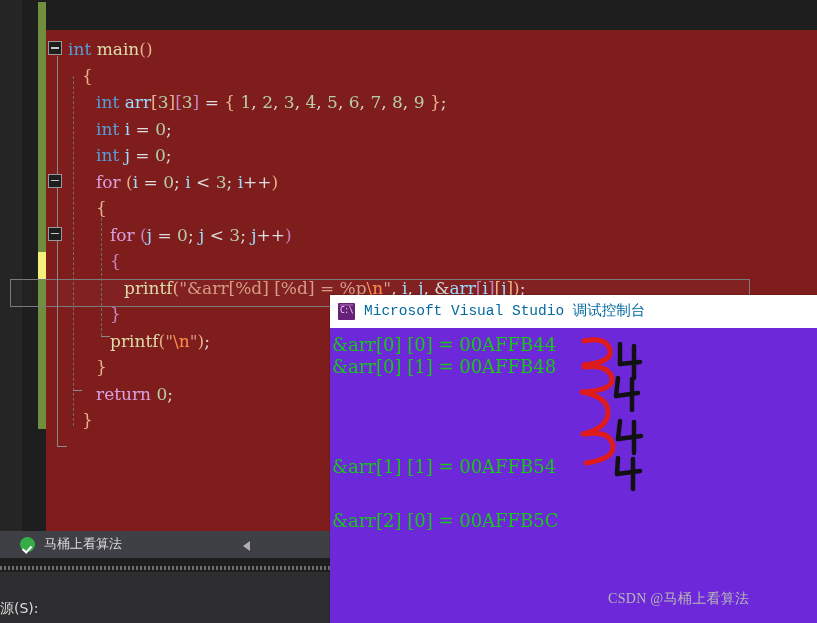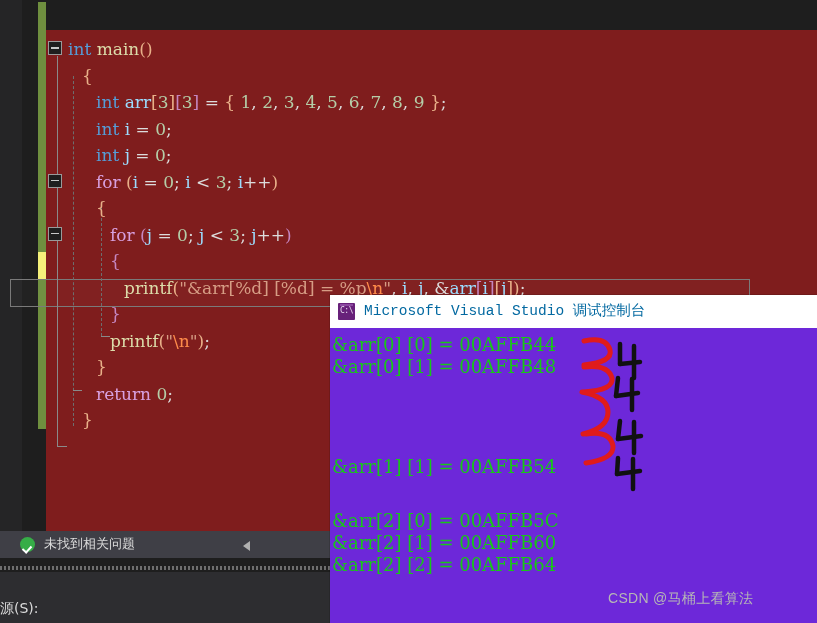--- a/index.html
+++ b/index.html
@@ -131,21 +131,21 @@
     position:absolute;left:0;top:33px;width:487px;height:295px;background:#6d28d9;
     overflow:hidden;
   }
   .con-line{
     position:absolute;left:2px;height:22px;
     font-family:"DejaVu Serif", serif;font-size:18px;white-space:pre;
     color:#18c718;
   }
   .watermark{
     position:absolute;left:608px;top:590px;font-size:14px;color:#b6b6b6;
-    font-family:Liberation Sans, sans-serif;letter-spacing:0.3px;
+    font-family:Liberation Serif, serif;letter-spacing:0.3px;
   }
 
   
   .anno{position:absolute;left:0;top:0;width:817px;height:623px;pointer-events:none;}
 </style>
 </head>
 <body>
 
 <div id="vs-root">
 
@@ -163,21 +163,21 @@
     <div class="guide" style="left:27px;top:46px;height:350px;"></div>
     <div class="guide" style="left:55px;top:178px;height:128px;"></div>
     <div class="guide-foot" style="left:55px;top:306px;width:9px;"></div>
     <div class="guide-foot" style="left:27px;top:360px;width:9px;"></div>
 
     <div class="code" id="code-block"><div class="ln"><span class="fold" style="top: 5px;"></span><span style="padding-left: 0px;"><span class="kw">int</span><span class="punc"> </span><span class="fn">main</span><span class="brOr">()</span></span></div><div class="ln"><span style="padding-left: 14px;"><span class="brOr">{</span></span></div><div class="ln"><span style="padding-left: 28px;"><span class="kw">int</span><span class="punc"> </span><span class="var">arr</span><span class="brOr">[</span><span class="num">3</span><span class="brOr">]</span><span class="brPur">[</span><span class="num">3</span><span class="brPur">]</span><span class="punc"> = </span><span class="brOr">{</span><span class="punc"> </span><span class="num">1</span><span class="punc">, </span><span class="num">2</span><span class="punc">, </span><span class="num">3</span><span class="punc">, </span><span class="num">4</span><span class="punc">, </span><span class="num">5</span><span class="punc">, </span><span class="num">6</span><span class="punc">, </span><span class="num">7</span><span class="punc">, </span><span class="num">8</span><span class="punc">, </span><span class="num">9</span><span class="punc"> </span><span class="brOr">}</span><span class="punc">;</span></span></div><div class="ln"><span style="padding-left: 28px;"><span class="kw">int</span><span class="punc"> </span><span class="var">i</span><span class="punc"> = </span><span class="num">0</span><span class="punc">;</span></span></div><div class="ln"><span style="padding-left: 28px;"><span class="kw">int</span><span class="punc"> </span><span class="var">j</span><span class="punc"> = </span><span class="num">0</span><span class="punc">;</span></span></div><div class="ln"><span class="fold" style="top: 5px;"></span><span style="padding-left: 28px;"><span class="kw2">for</span><span class="punc"> </span><span class="brOr">(</span><span class="var">i</span><span class="punc"> = </span><span class="num">0</span><span class="punc">; </span><span class="var">i</span><span class="punc"> </span><span class="punc">&lt;</span><span class="punc"> </span><span class="num">3</span><span class="punc">; </span><span class="var">i</span><span class="punc">++</span><span class="brOr">)</span></span></div><div class="ln"><span style="padding-left: 28px;"><span class="brOr">{</span></span></div><div class="ln"><span class="fold" style="top: 5px;"></span><span style="padding-left: 42px;"><span class="kw2">for</span><span class="punc"> </span><span class="brPur">(</span><span class="var">j</span><span class="punc"> = </span><span class="num">0</span><span class="punc">; </span><span class="var">j</span><span class="punc"> </span><span class="punc">&lt;</span><span class="punc"> </span><span class="num">3</span><span class="punc">; </span><span class="var">j</span><span class="punc">++</span><span class="brPur">)</span></span></div><div class="ln"><span style="padding-left: 42px;"><span class="brPur">{</span></span></div><div class="ln"><span style="padding-left: 56px;"><span class="fn">printf</span><span class="brOr">(</span><span class="str">"&amp;arr[%d] [%d] = %p</span><span class="esc">\n</span><span class="str">"</span><span class="punc">, </span><span class="var">i</span><span class="punc">, </span><span class="var">j</span><span class="punc">, </span><span class="punc">&amp;</span><span class="var">arr</span><span class="brPur">[</span><span class="var">i</span><span class="brPur">]</span><span class="brOr">[</span><span class="var">j</span><span class="brOr">]</span><span class="brOr">)</span><span class="punc">;</span></span></div><div class="ln"><span style="padding-left: 42px;"><span class="brPur">}</span></span></div><div class="ln"><span style="padding-left: 42px;"><span class="fn">printf</span><span class="brOr">(</span><span class="str">"</span><span class="esc">\n</span><span class="str">"</span><span class="brOr">)</span><span class="punc">;</span></span></div><div class="ln"><span style="padding-left: 28px;"><span class="brOr">}</span></span></div><div class="ln"><span style="padding-left: 28px;"><span class="kw2">return</span><span class="punc"> </span><span class="num">0</span><span class="punc">;</span></span></div><div class="ln"><span style="padding-left: 14px;"><span class="brOr">}</span></span></div></div>
   </div>
 
   <div class="err-bar">
     <div class="err-ico"></div>
-    <div class="err-txt">未找到相关问题</div>
+    <div class="err-txt">马桶上看算法</div>
     <div class="err-caret"></div>
   </div>
   <div class="pane-sep"></div>
   <div class="dotted-split"></div>
 
   <div class="out-bar"></div>
   <div class="out-lbl">源(S):</div>
 </div>
 
 <div id="console">
@@ -187,22 +187,20 @@
       </div>
     <div class="con-title-txt">Microsoft Visual Studio 调试控制台</div>
   </div>
   <div class="con-body" id="console-body">
       <div class="con-line" style="top: 6px;">&amp;arr[0] [0] = 00AFFB44</div>
       <div class="con-line" style="top: 28px;">&amp;arr[0] [1] = 00AFFB48</div>
       <div class="con-line" style="top: 72px;"></div>
       <div class="con-line" style="top: 104px; margin-top: 24px;">&amp;arr[1] [1] = 00AFFB54</div>
       <div class="con-line" style="top: 160px;"></div>
       <div class="con-line" style="top: 182px;">&amp;arr[2] [0] = 00AFFB5C</div>
-      <div class="con-line" style="top: 204px;">&amp;arr[2] [1] = 00AFFB60</div>
-      <div class="con-line" style="top: 226px;">&amp;arr[2] [2] = 00AFFB64</div>
     </div>
 </div>
 
 <div class="watermark">CSDN @马桶上看算法</div>
 
 <svg class="anno" xmlns="http://www.w3.org/2000/svg">
   <g fill="none" stroke="#e01b1b" stroke-width="5" stroke-linecap="round" stroke-linejoin="round">
     <path d="M584 341 q22 -5 26 9 q3 12 -26 15"></path>
     <path d="M584 367 q24 -3 28 11 q2 12 -28 14"></path>
     <path d="M582 392 q26 5 26 20 q0 16 -25 22"></path>

